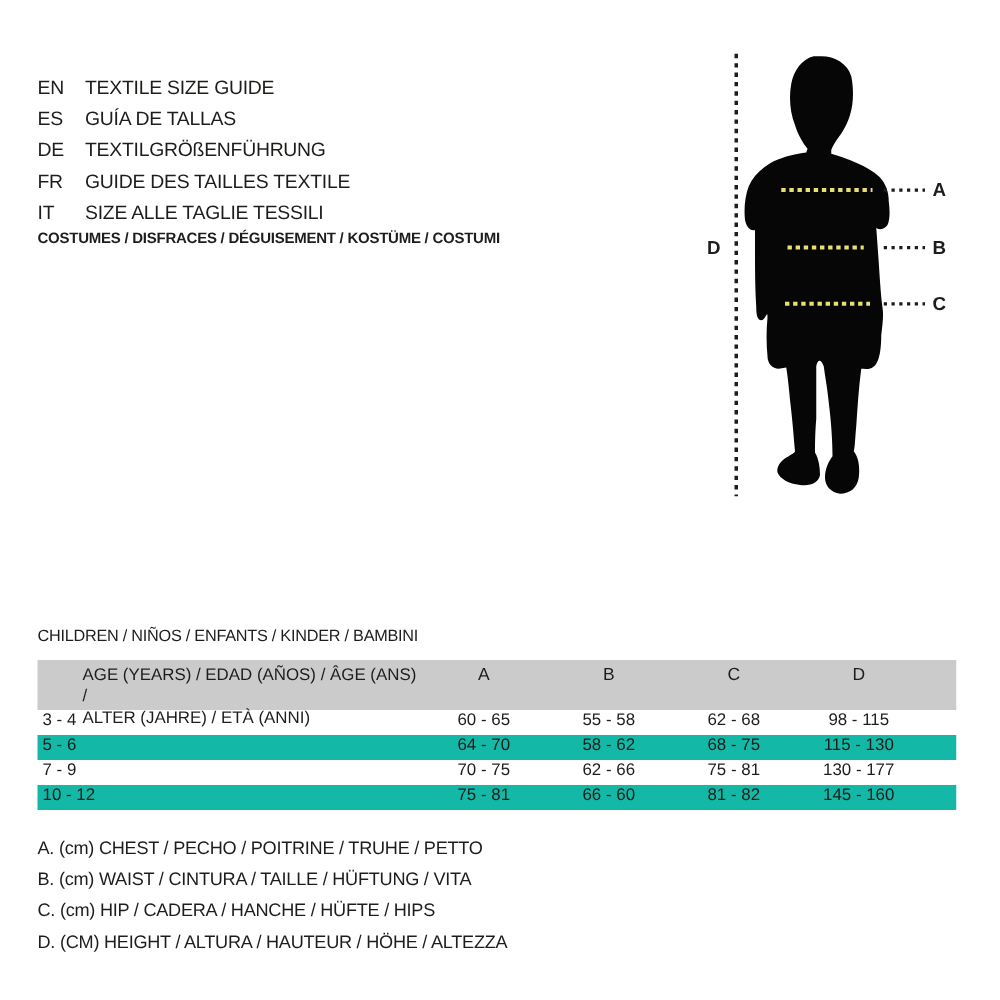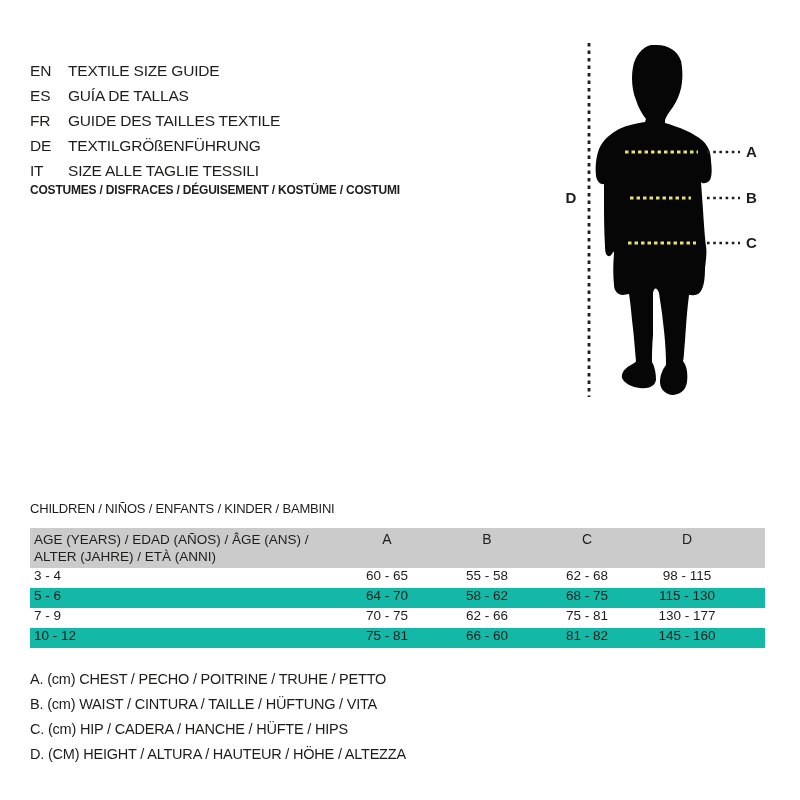--- a/index.html
+++ b/index.html
@@ -15,21 +15,21 @@
     position:absolute;left:30px;top:183px;font-size:12px;font-weight:bold;
     letter-spacing:-0.2px;white-space:nowrap;
   }
   
   .figure-area{position:absolute;left:540px;top:30px;width:260px;height:380px;}
   .figure-area svg{display:block;}
   .fig-label{font-family:"Liberation Sans",sans-serif;font-weight:bold;font-size:15px;fill:#1d1d1b;}
   
   .table-title{position:absolute;left:30px;top:501px;font-size:13px;letter-spacing:-0.2px;}
   .size-table{position:absolute;left:30px;top:528px;width:735px;font-size:13.5px;}
-  .st-header{display:flex;background:#cbcbcb;height:40px;align-items:flex-start;}
+  .st-header{display:flex;background:#cbcbcb;height:40px;align-items:flex-start;padding-left:32px;}
   .st-age-head{flex:1;padding:3px 0 0 4px;line-height:17px;font-size:13.5px;}
   .st-col-head{width:100px;flex:0 0 100px;text-align:center;padding-top:3px;font-size:14px;}
   .st-spacer{width:28px;flex:0 0 28px;}
   .st-row{display:flex;height:20px;align-items:flex-start;}
   .st-row.alt{background:#14b8a6;}
   .st-age{flex:1;padding-left:4px;}
   .st-cell{width:100px;flex:0 0 100px;text-align:center;}
   
   .legend-block{position:absolute;left:30px;top:666px;}
   .legend-line{height:25px;display:flex;align-items:center;font-size:14.5px;letter-spacing:-0.2px;white-space:nowrap;}
@@ -42,26 +42,26 @@
   <div class="lang-block">
     <div class="lang-row">
       <span class="lang-code">EN</span>
       <span class="lang-label">TEXTILE SIZE GUIDE</span>
     </div>
     <div class="lang-row">
       <span class="lang-code">ES</span>
       <span class="lang-label">GUÍA DE TALLAS</span>
     </div>
     <div class="lang-row">
+      <span class="lang-code">DE</span>
+      <span class="lang-label">TEXTILGRÖßENFÜHRUNG</span>
+    </div>
+    <div class="lang-row">
       <span class="lang-code">FR</span>
       <span class="lang-label">GUIDE DES TAILLES TEXTILE</span>
-    </div>
-    <div class="lang-row">
-      <span class="lang-code">DE</span>
-      <span class="lang-label">TEXTILGRÖßENFÜHRUNG</span>
     </div>
     <div class="lang-row">
       <span class="lang-code">IT</span>
       <span class="lang-label">SIZE ALLE TAGLIE TESSILI</span>
     </div>
   </div>
 
   <div class="category-line">COSTUMES / DISFRACES / DÉGUISEMENT / KOSTÜME / COSTUMI</div>
 
   <div class="figure-area">

